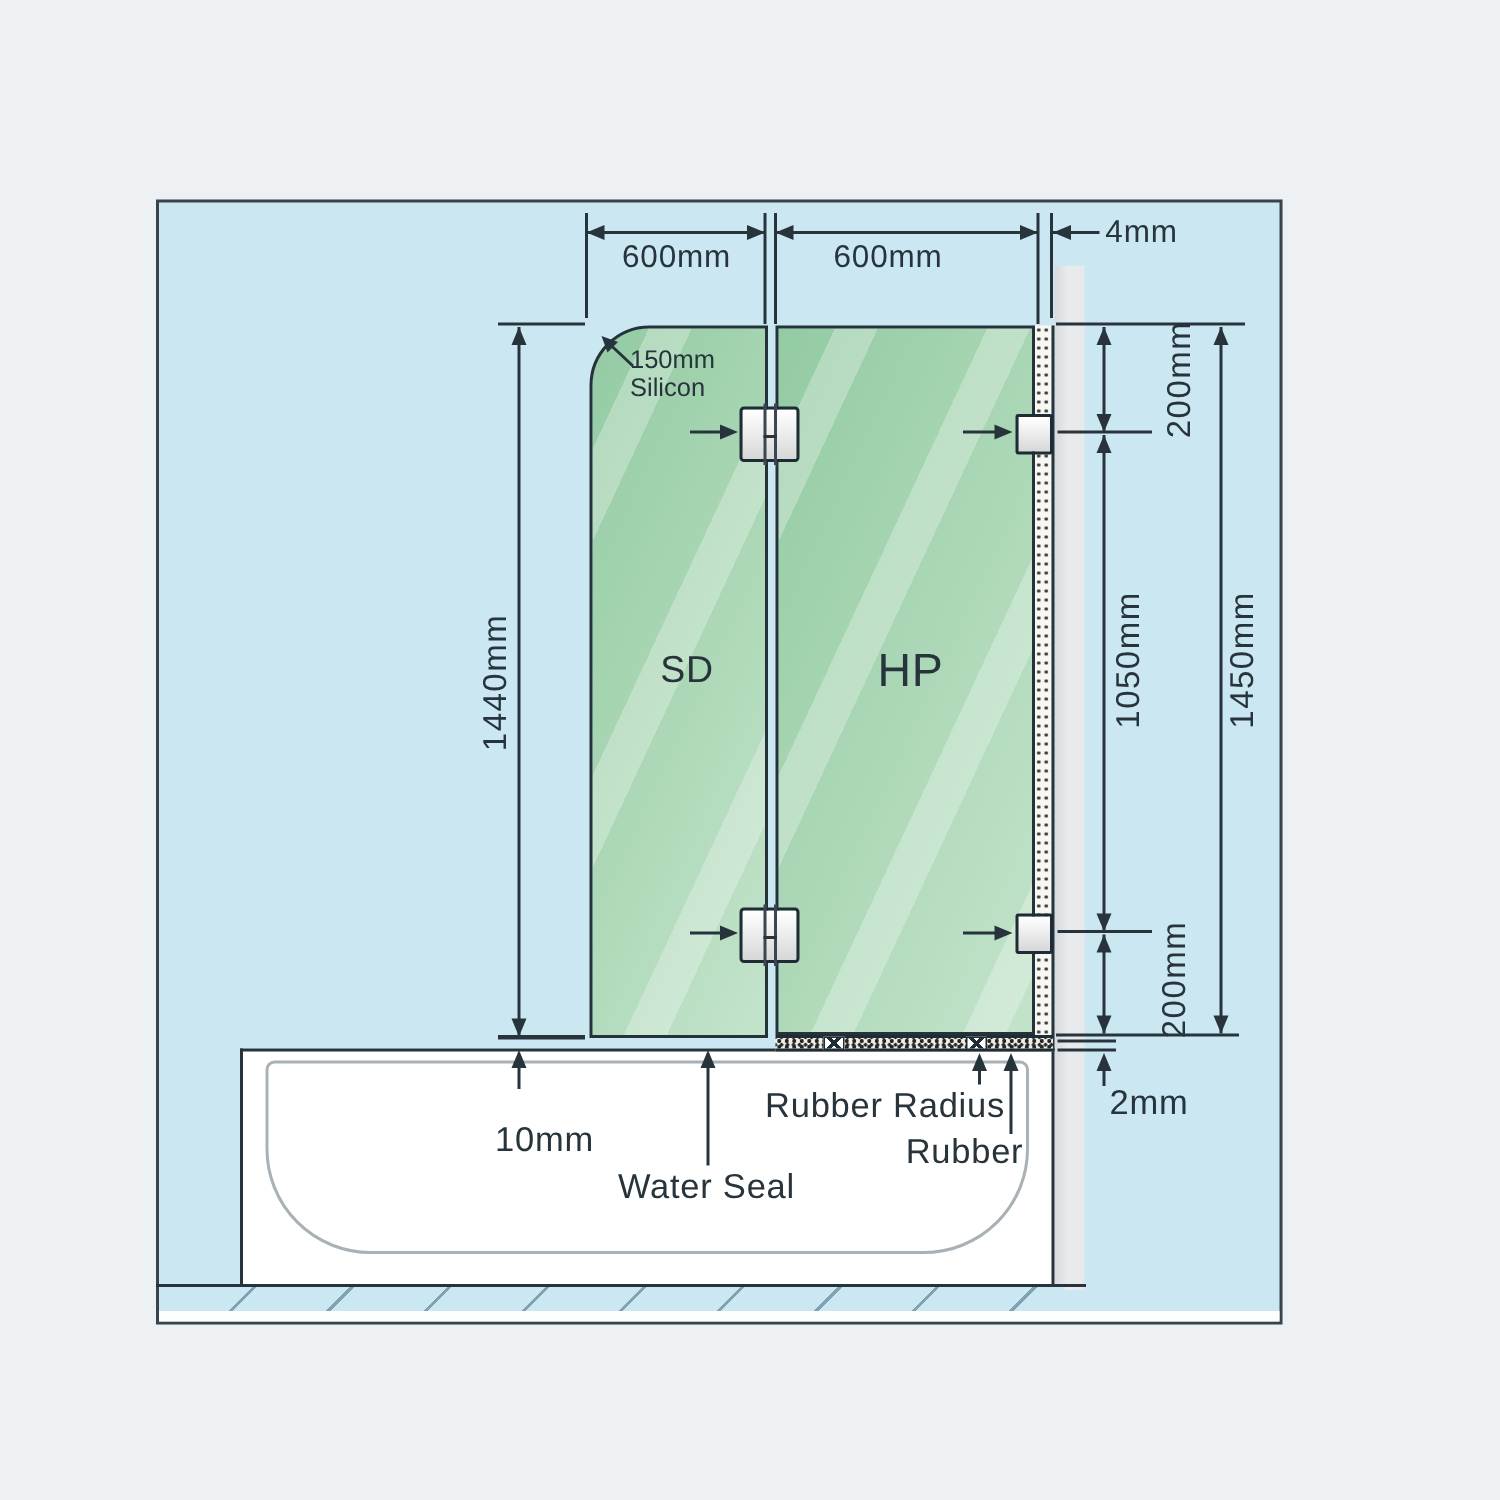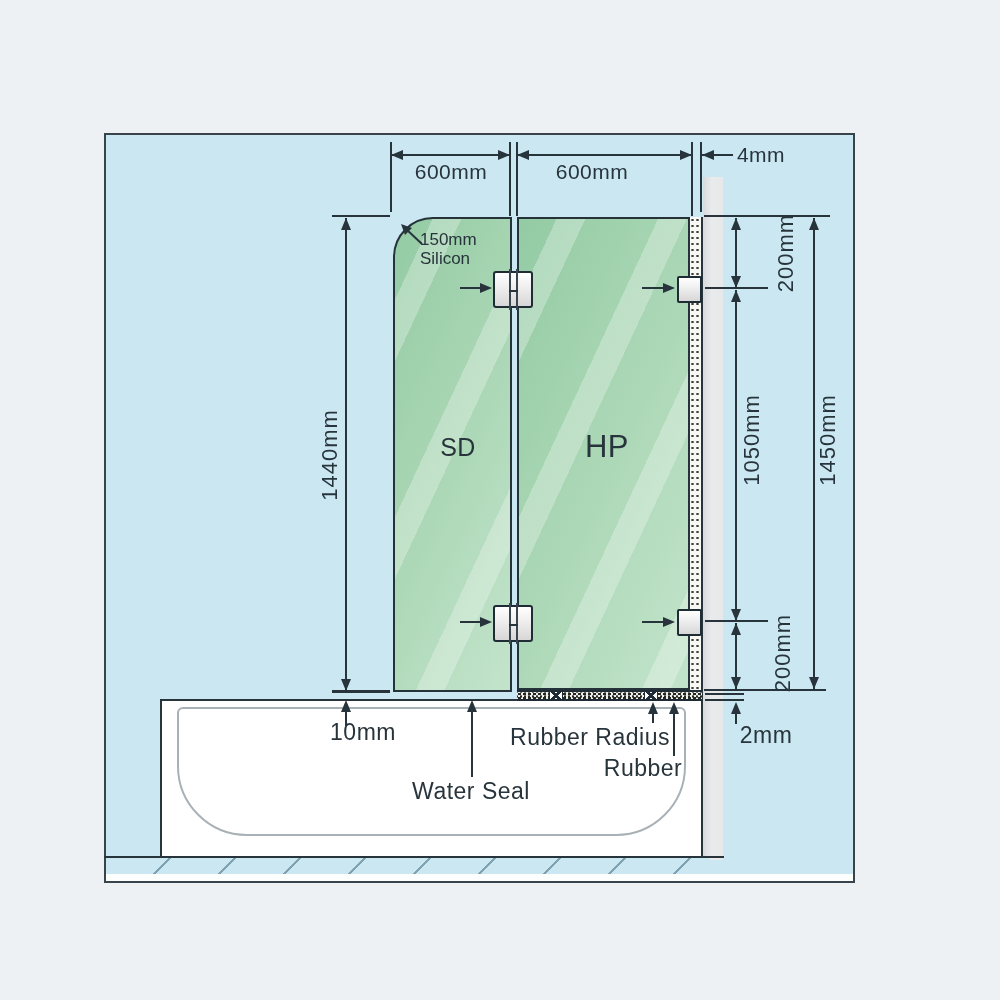--- a/index.html
+++ b/index.html
@@ -164,21 +164,21 @@
 <div class="vt" style="left:828px;top:440px;">1450mm</div>
 
 <div class="hl" style="left:705px;top:693px;width:39px;"></div>
 <div class="hl" style="left:705px;top:699px;width:39px;"></div>
 <div class="a aU" style="left:731px;top:702px;"></div>
 <div class="vl" style="left:735px;top:713px;height:11px;"></div>
 <div class="ct" style="left:766px;top:735px;">2mm</div>
 
 <div class="a aU" style="left:341px;top:700px;"></div>
 <div class="vl" style="left:345px;top:711px;height:15px;"></div>
-<div class="ct" style="left:363px;top:732px;">10mm</div>
+<div class="ct" style="left:363px;top:760px;">10mm</div>
 
 <div class="a aU" style="left:467px;top:700px;"></div>
 <div class="vl" style="left:471px;top:711px;height:66px;"></div>
 <div class="ct" style="left:471px;top:791px;text-align:right;">Water Seal</div>
 
 <div class="a aU" style="left:648px;top:702px;"></div>
 <div class="vl" style="left:652px;top:713px;height:10px;"></div>
 <div class="ct" style="left:590px;top:737px;">Rubber Radius</div>
 
 <div class="a aU" style="left:669px;top:702px;"></div>

